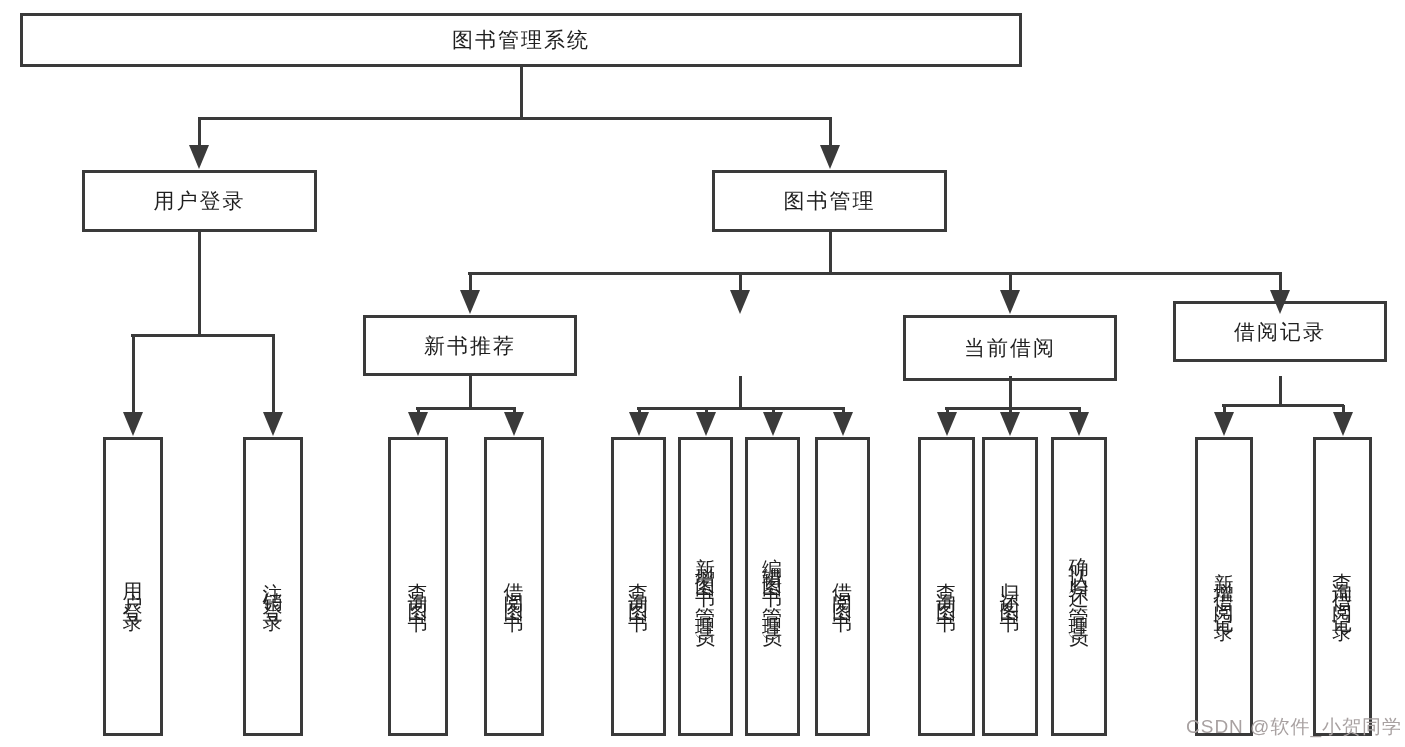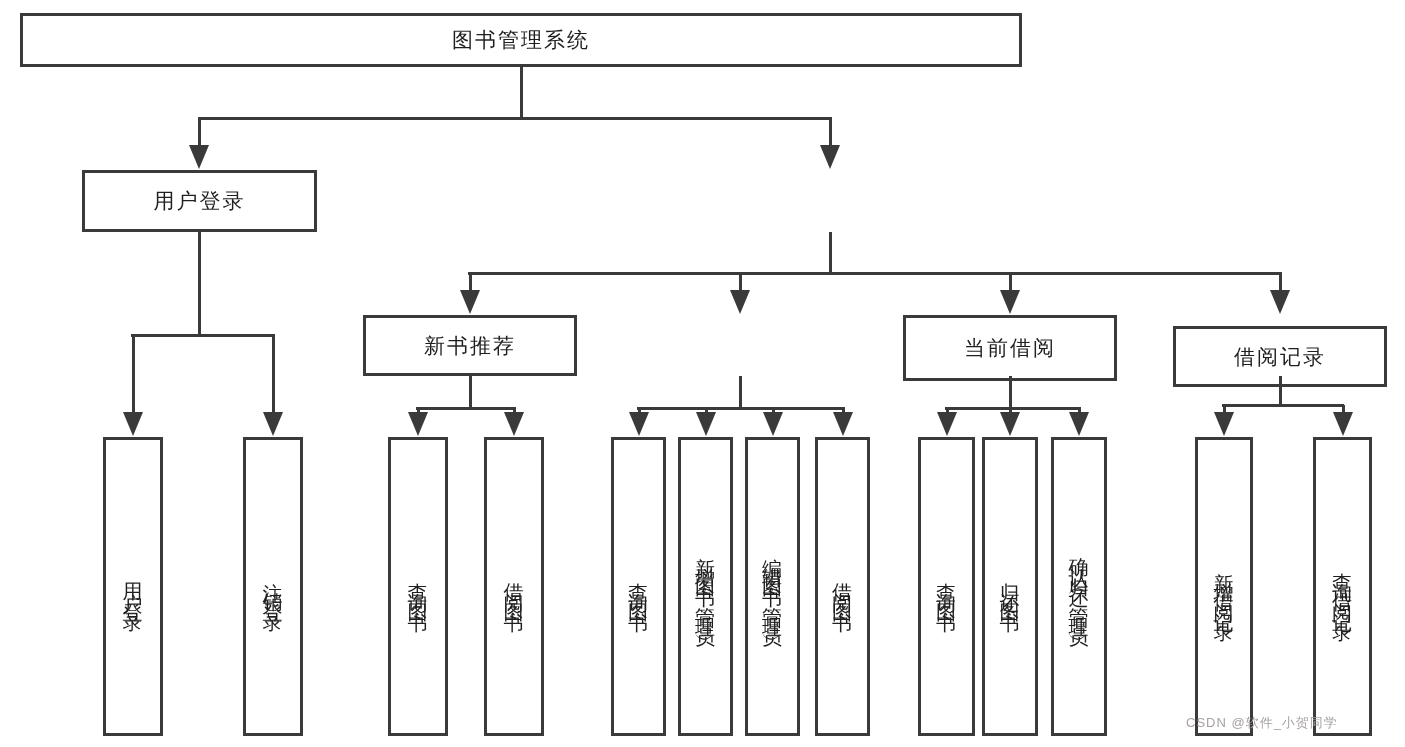--- a/index.html
+++ b/index.html
@@ -13,43 +13,46 @@
   }
   .h-label{font-size:21px;letter-spacing:2px;white-space:nowrap;}
   .v-label{
     writing-mode:vertical-rl;text-orientation:mixed;
     font-size:20px;letter-spacing:10px;line-height:1;white-space:nowrap;
   }
   .line{position:absolute;background:#3a3a3a;}
   .arrowhead{position:absolute;width:0;height:0;border-left:10px solid transparent;border-right:10px solid transparent;border-top:24px solid #3a3a3a;}
   .watermark{
     position:absolute;left:1186px;top:714px;width:212px;
-    font-size:13px;color:#a8a1a1;letter-spacing:1px;white-space:nowrap;
+    font-size:19px;color:#a8a1a1;letter-spacing:1px;white-space:nowrap;
   }
 </style>
 </head>
 <body>
 
 <div class="stage">
 
   <div class="box" style="left:20px;top:13px;width:1002px;height:54px;">
     <span class="h-label">图书管理系统</span>
   </div>
 
   <div class="box" style="left:82px;top:170px;width:235px;height:62px;">
     <span class="h-label">用户登录</span>
   </div>
+  <div class="box" style="left:712px;top:170px;width:235px;height:62px;">
+    <span class="h-label">图书管理</span>
+  </div>
 
   <div class="box" style="left:363px;top:315px;width:214px;height:61px;">
     <span class="h-label">新书推荐</span>
   </div>
   <div class="box" style="left:903px;top:315px;width:214px;height:66px;">
     <span class="h-label">当前借阅</span>
   </div>
-  <div class="box" style="left:1173px;top:326px;width:214px;height:61px;">
+  <div class="box" style="left:1173px;top:301px;width:214px;height:61px;">
     <span class="h-label">借阅记录</span>
   </div>
 
   <div class="box" style="left:103px;top:437px;width:60px;height:299px;">
     <span class="v-label">用户登录</span>
   </div>
   <div class="box" style="left:243px;top:437px;width:60px;height:299px;">
     <span class="v-label">注销登录</span>
   </div>
 

